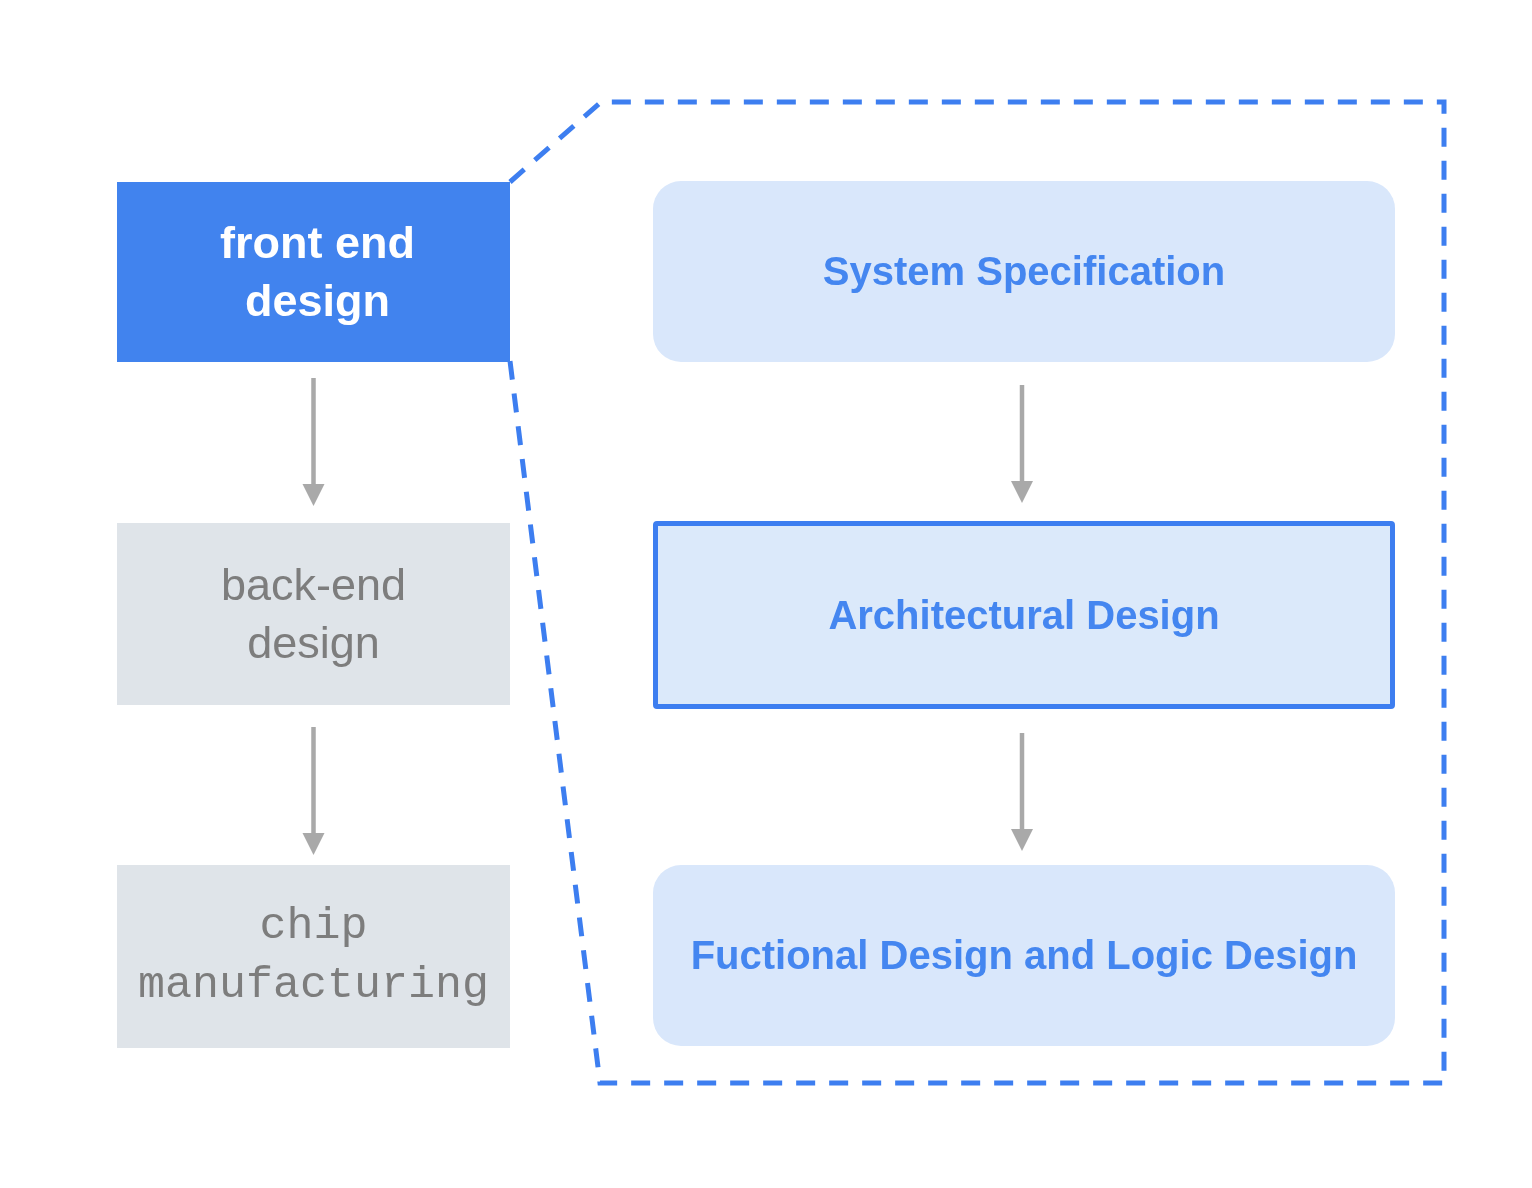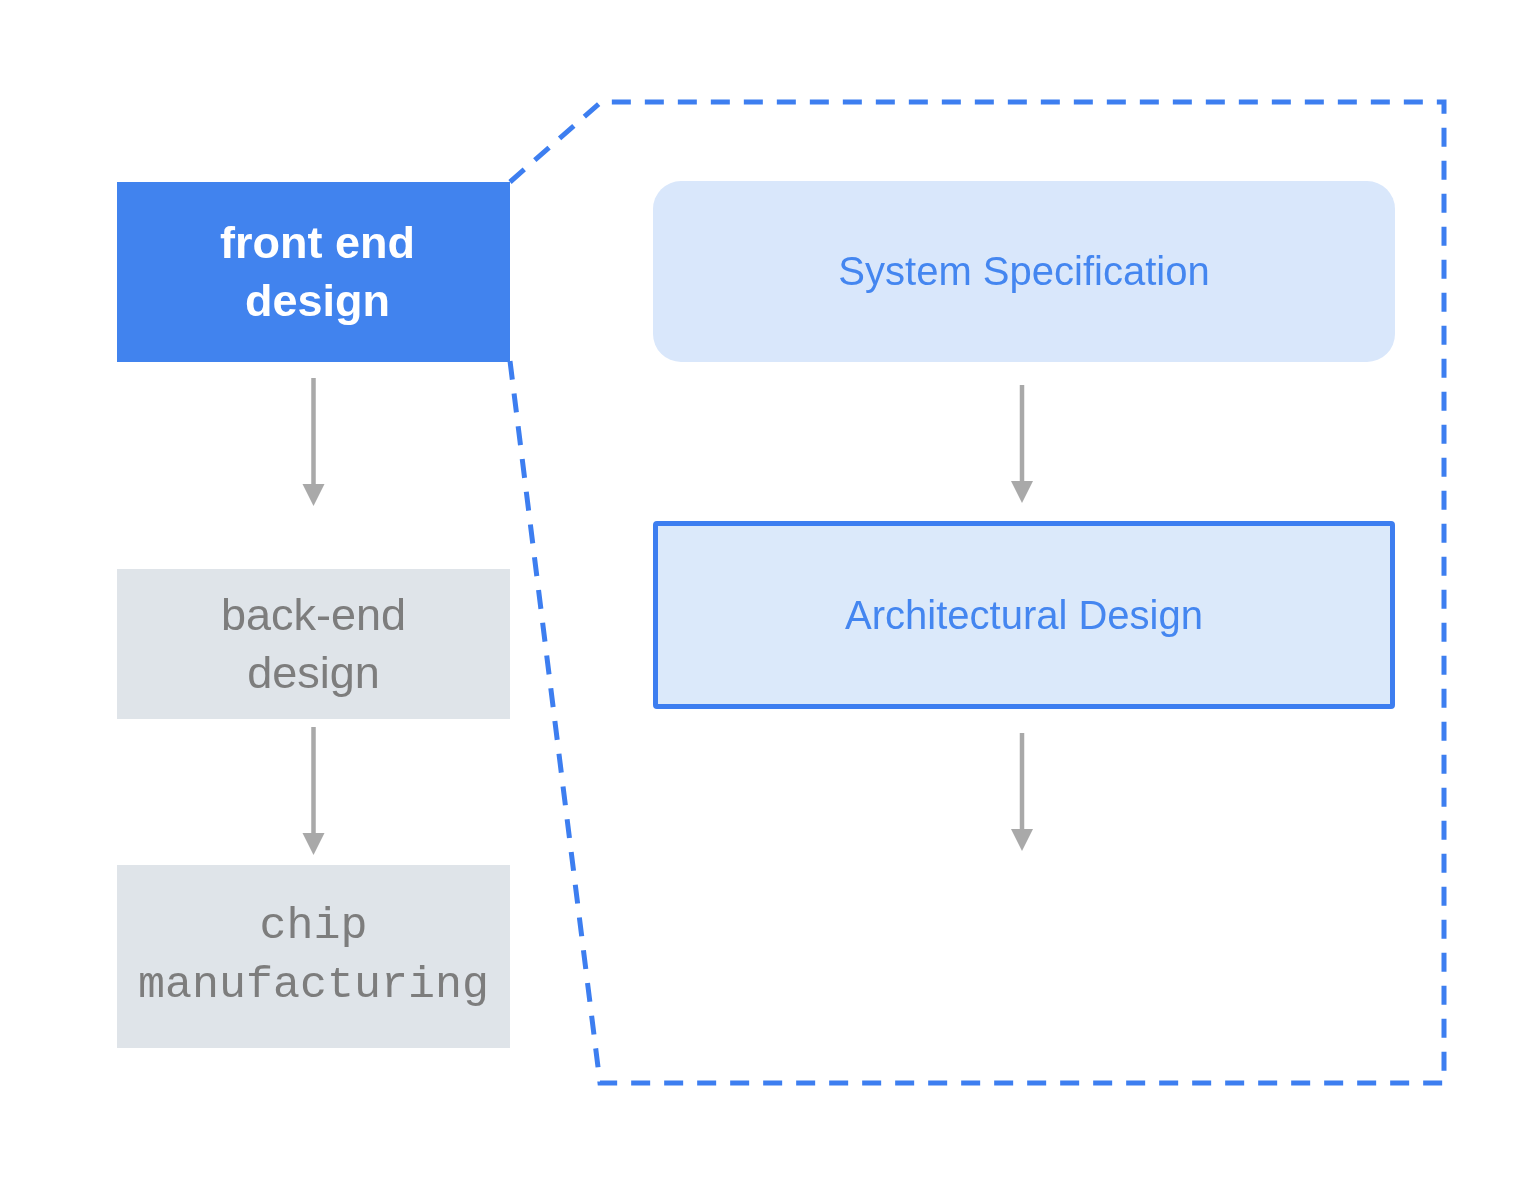--- a/index.html
+++ b/index.html
@@ -63,29 +63,30 @@
     background: var(--node-blue);
     color: #ffffff;
     font-weight: 700;
     padding-left: 8px;
   }
   .node-gray {
     background: var(--gray-fill);
     color: var(--gray-text);
     font-weight: 400;
   }
-  .node-gray-1 { top: 523px; height: 150px; margin-top: 46px; }
+  .node-gray-1 { top: 523px; height: 182px; }
   .node-gray-2 { top: 865px; height: 183px; font-family: Liberation Mono, monospace; }
   .node-right {
     left: 653px;
     width: 742px;
     font-size: 40px;
     color: var(--blue-text);
     background: var(--light-blue);
     border-radius: 28px;
+    font-weight: bold;
   }
   .node-right-1 { top: 181px; height: 181px; }
   .node-right-2 {
     top: 521px;
     height: 188px;
     background: var(--light-blue-2);
     border: 5px solid var(--accent-blue);
     border-radius: 4px;
     text-align: center;
   }
@@ -135,14 +136,17 @@
   </div>
 
   <div class="node node-right node-right-1">
     <span>System Specification</span>
   </div>
 
   <div class="node node-right node-right-2">
     <span>Architectural Design</span>
   </div>
 
+  <div class="node node-right node-right-3">
+    <span>Fuctional Design and Logic Design</span>
+  </div>
 
 </div>
 
 </body></html>

